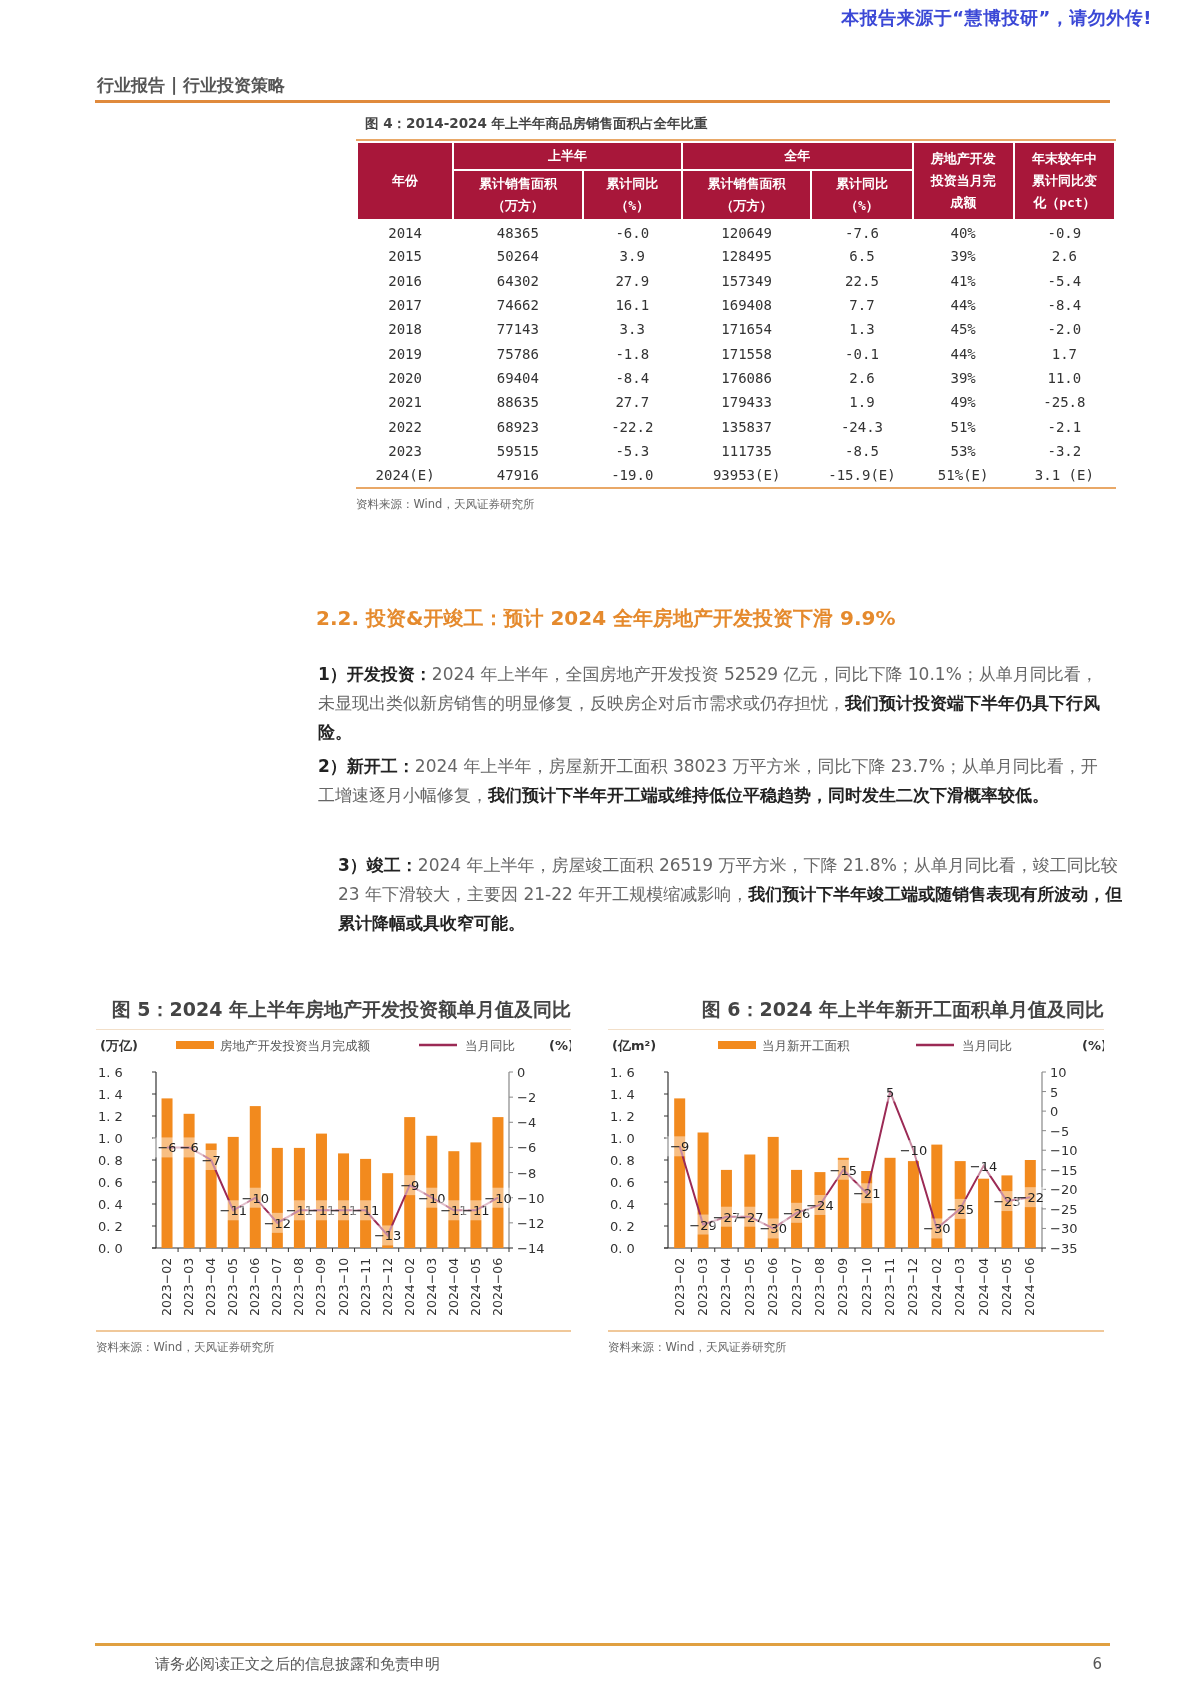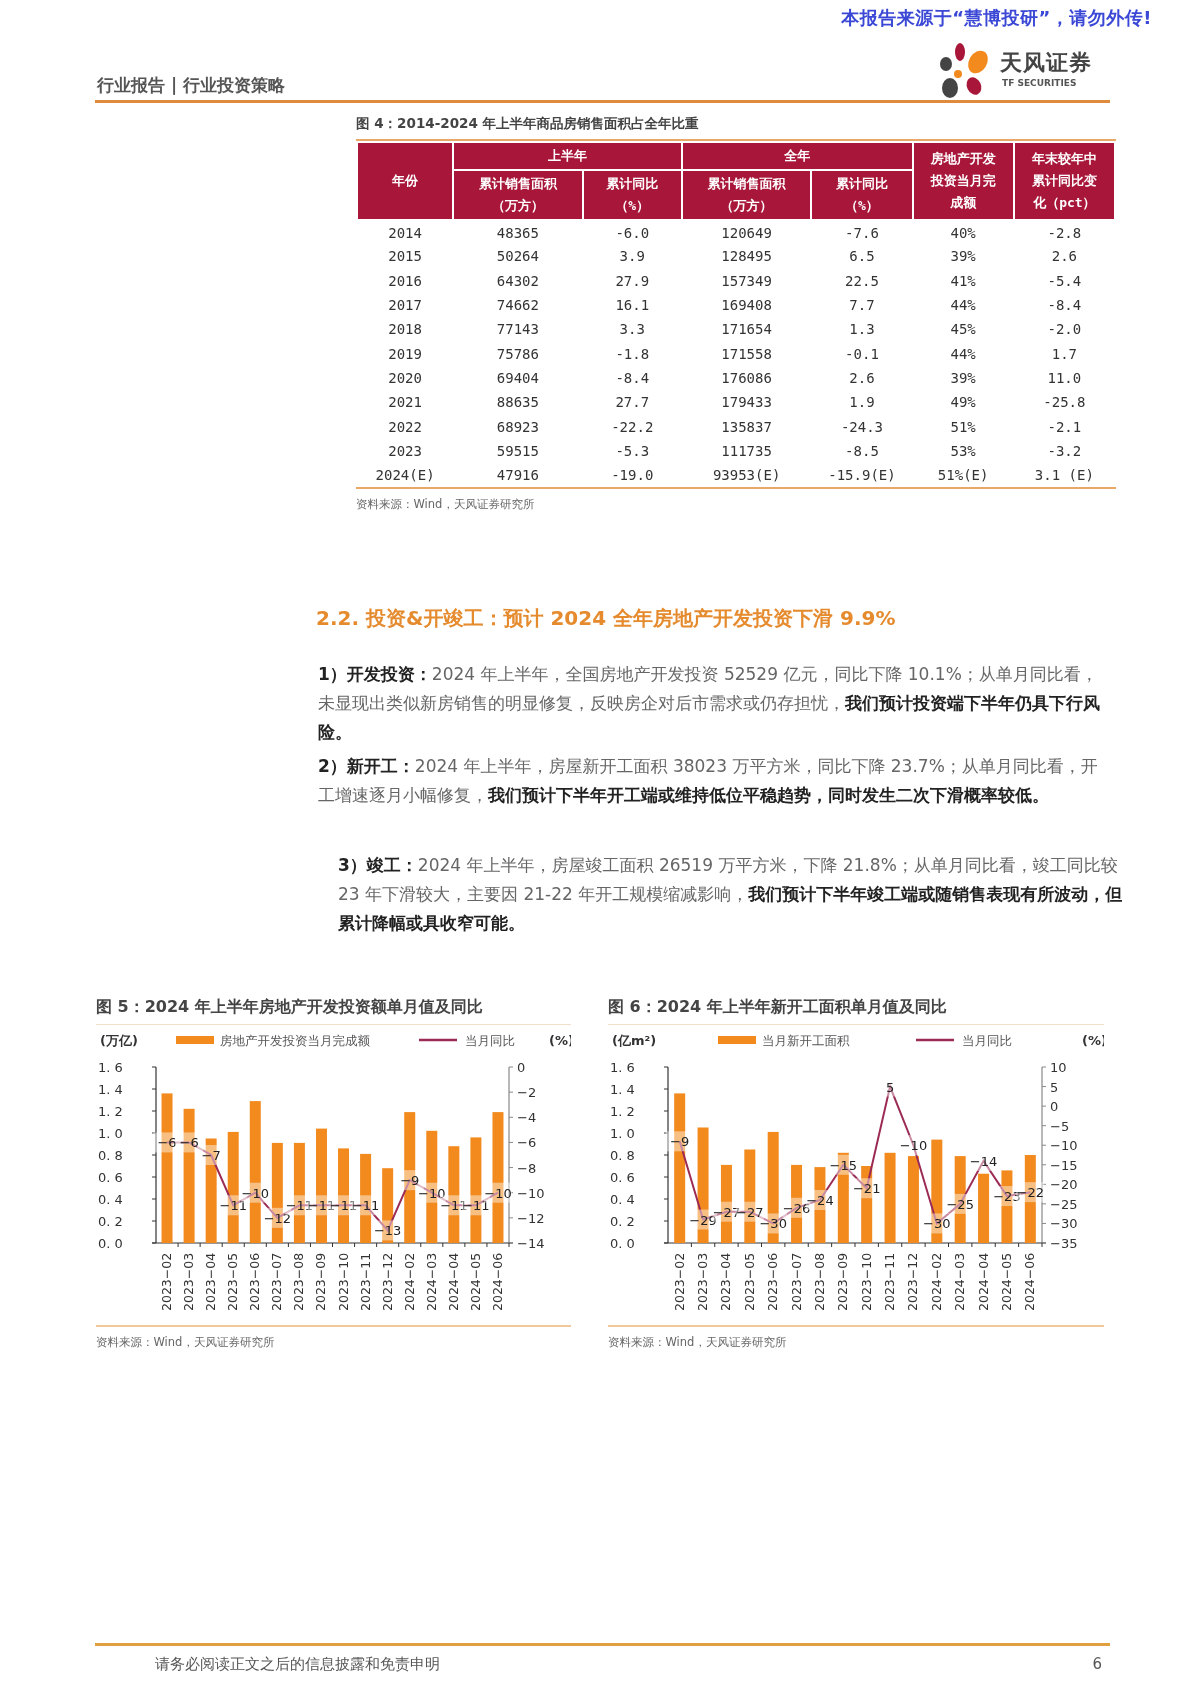--- a/index.html
+++ b/index.html
@@ -8,66 +8,54 @@
   .watermark { position: absolute; right: 48px; top: 6px; font-size: 18px; font-weight: bold; color: #3b48d6; letter-spacing: 0.5px; margin-left: 8px; }
   .doc-header { position: absolute; left: 95px; top: 62px; width: 1015px; height: 40px; }
   .doc-header .cat { position: absolute; left: 2px; top: 12px; font-size: 17px; font-weight: bold; color: #555; }
   .doc-header .rule { position: absolute; left: 0; right: 0; top: 38px; height: 3px; background: #e08a3c; }
   .logo { position: absolute; right: 4px; top: -20px; width: 170px; height: 58px; }
   .logo .name { position: absolute; left: 64px; top: 6px; font-size: 22px; font-weight: bold; color: #444; letter-spacing: 1px; }
   .logo .sub { position: absolute; left: 66px; top: 36px; font-size: 9px; color: #555; font-weight: bold; }
 
   .fig-title { font-size: 13.5px; font-weight: bold; color: #444; }
   .fig4 { position: absolute; left: 356px; top: 115px; width: 760px; }
-  .fig4 .fig-title { margin-left: 0; }
+  .fig4 .fig-title { margin-left: 9px; }
   .fig4 .toprule { height: 2px; background: #e9a867; margin-top: 6px; }
   table.t4 { width: 760px; border-collapse: collapse; font-family: "DejaVu Sans Mono", monospace; font-size: 13.5px; }
   table.t4 th { background: #a8173a; color: #fff; font-weight: bold; font-size: 13px; line-height: 22px; border: 2px solid #fff; text-align: center; padding: 2px 15px; }
   table.t4 td { text-align: center; height: 24.3px; font-size: 14px; color: #333; }
   .fig4 .botrule { height: 2px; background: #e9a867; }
   .source { font-size: 11.5px; color: #666; margin-top: 8px; }
 
   .section-title { position: absolute; left: 316px; top: 605px; font-size: 20px; font-weight: bold; color: #e58a2d; }
   .para { position: absolute; left: 318px; width: 795px; font-size: 17px; line-height: 29px; color: #666; }
   .para b { color: #222; }
   .p1 { top: 660px; } .p2 { top: 752px; } .p3 { top: 851px; margin-left: 20px; }
 
   .chart-block { position: absolute; top: 997px; }
   .cb5 { left: 96px; width: 475px; }
   .cb6 { left: 608px; width: 496px; }
-  .chart-block .fig-title { font-size: 16px; }
+  .chart-block .fig-title { font-size: 19px; text-align: right; }
   .chart-block .toprule { height: 1px; background: #f2dfc9; margin-top: 6px; }
   .chart-block .botrule { height: 2px; background: #f0c89a; }
   .chart-block svg { display: block; }
   .chart-block .source { margin-top: 8px; }
 
   .footer { position: absolute; left: 95px; top: 1643px; width: 1015px; }
   .footer .rule { height: 3px; background: #e0a040; }
   .footer .disc { position: absolute; left: 60px; top: 12px; font-size: 15px; color: #555; }
   .footer .page { position: absolute; right: 8px; top: 12px; font-size: 15px; color: #555; }
 </style>
 </head>
 <body>
 
 <div class="watermark">本报告来源于“慧博投研”，请勿外传!</div>
 
 <div class="doc-header">
   <div class="cat">行业报告 | 行业投资策略</div>
-  <div class="logo">
-    <svg width="62" height="62" viewBox="0 0 62 62">
-      <ellipse cx="24" cy="10" rx="5" ry="9" fill="#a8173a"></ellipse>
-      <ellipse cx="42" cy="20" rx="9" ry="12" fill="#f28a1e" transform="rotate(30 42 20)"></ellipse>
-      <ellipse cx="10" cy="22" rx="6" ry="7" fill="#444"></ellipse>
-      <ellipse cx="14" cy="46" rx="8" ry="10" fill="#444"></ellipse>
-      <ellipse cx="38" cy="44" rx="7" ry="9" fill="#a8173a" transform="rotate(-25 38 44)"></ellipse>
-      <ellipse cx="22" cy="32" rx="4" ry="4" fill="#f28a1e"></ellipse>
-    </svg>
-    <div class="name">天风证券</div>
-    <div class="sub">TF SECURITIES</div>
-  </div>
   <div class="rule"></div>
 </div>
 
 <div class="fig4">
   <div class="fig-title">图 4：2014-2024 年上半年商品房销售面积占全年比重</div>
   <div class="toprule"></div>
   <table class="t4">
     <thead>
       <tr>
         <th rowspan="2" style="width:95px">年份</th>
@@ -84,21 +72,21 @@
       </tr>
     </thead>
     <tbody id="t4body">
         <tr>
           <td>2014</td>
           <td>48365</td>
           <td>-6.0</td>
           <td>120649</td>
           <td>-7.6</td>
           <td>40%</td>
-          <td>-2.8</td>
+          <td>-0.9</td>
         </tr>
         <tr>
           <td>2015</td>
           <td>50264</td>
           <td>3.9</td>
           <td>128495</td>
           <td>6.5</td>
           <td>39%</td>
           <td>2.6</td>
         </tr>

